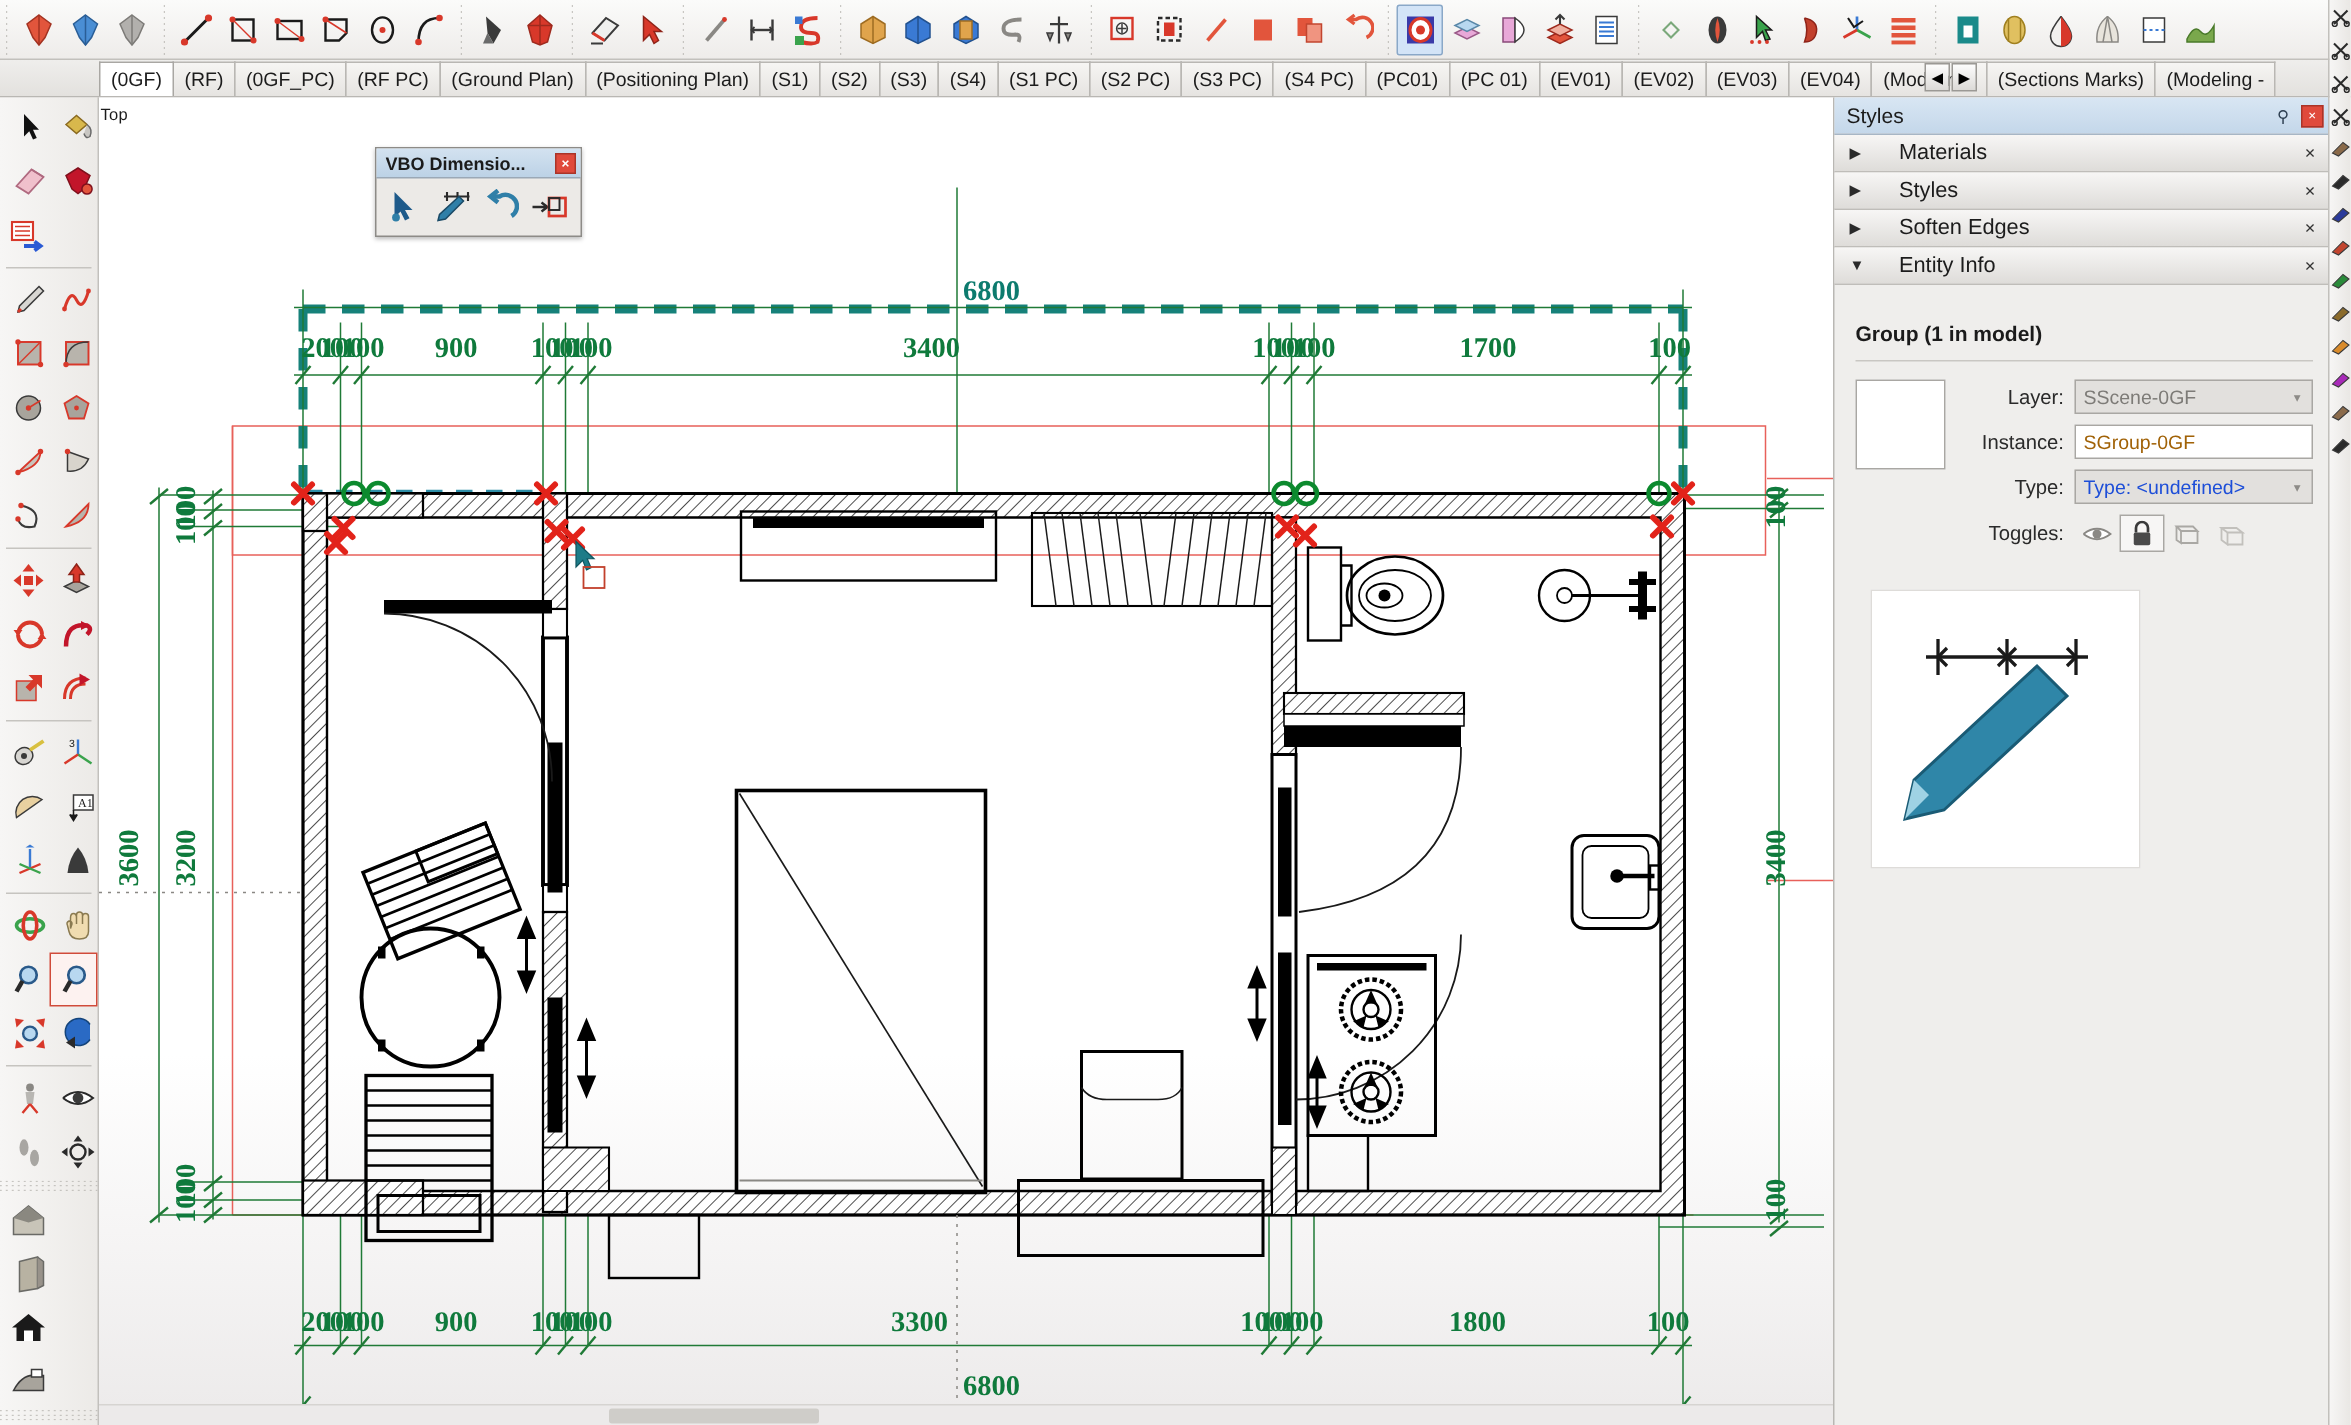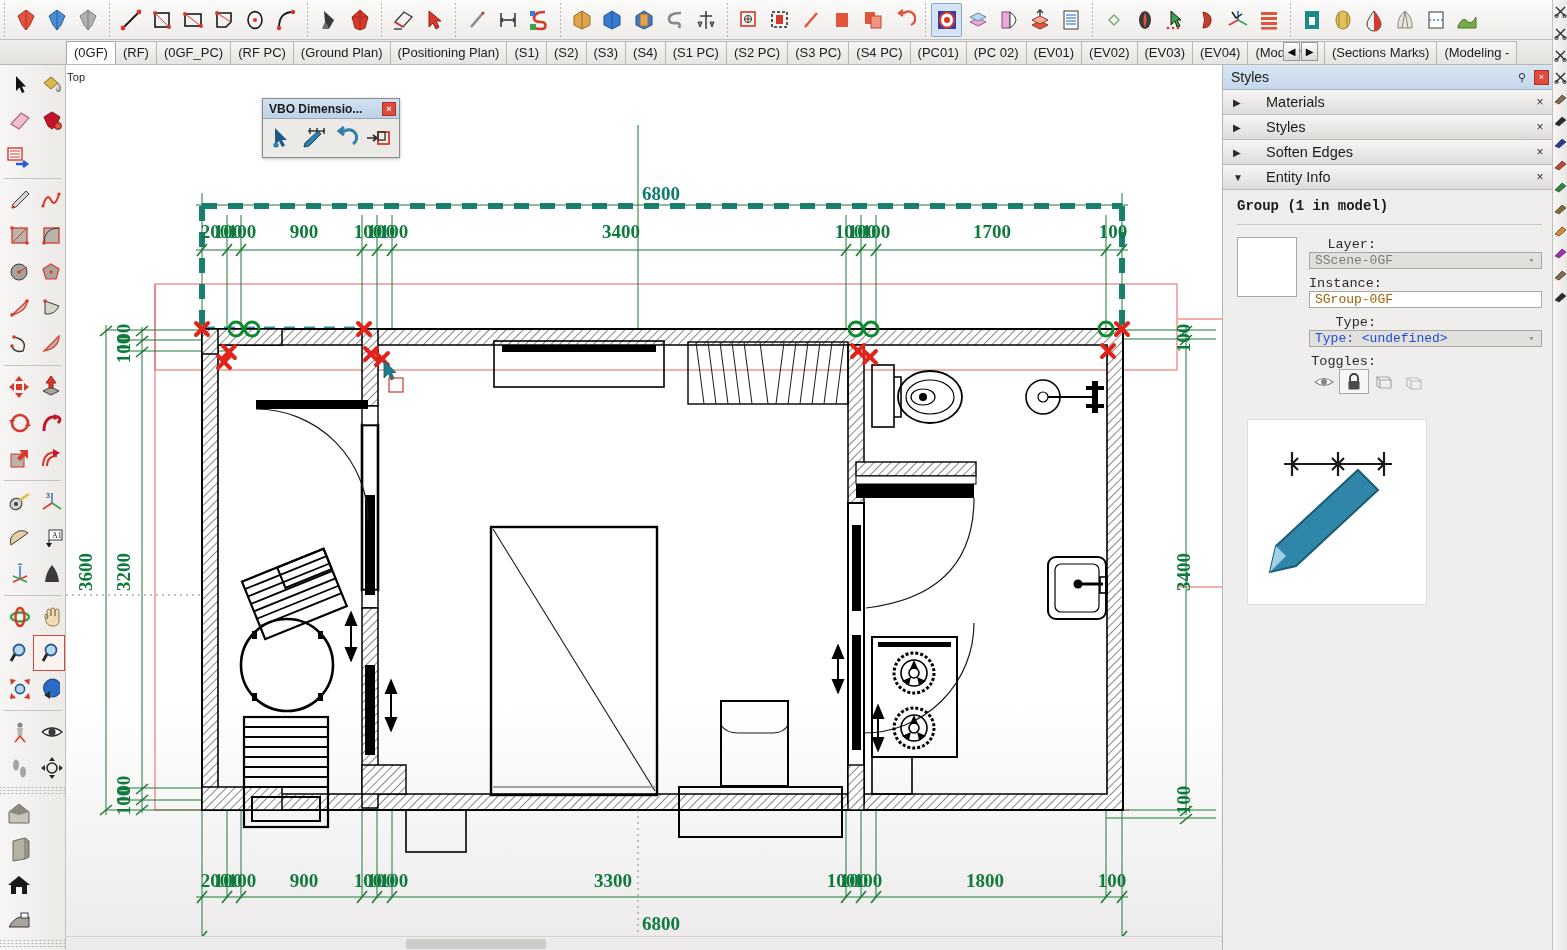--- a/index.html
+++ b/index.html
@@ -84,21 +84,21 @@
     background: linear-gradient(#ffffff 0%, #ffffff 72%, #eceaea 100%);
     overflow: hidden;
   }
   .view-label {
     position: absolute; left: 1px; top: 6px; font-size: 11px; color: #1b1b1b;
     letter-spacing: .2px;
   }
 
   
   .vbo {
-    position: absolute; left: 196px; top: 33px; width: 138px;
+    position: absolute; left: 184px; top: 33px; width: 138px;
     border: 1px solid #8d8b87; background: #eceae7;
     box-shadow: 0 1px 3px rgba(0,0,0,.28); z-index: 40;
   }
   .vbo-title {
     height: 20px; background: linear-gradient(#d3e2f0,#bcd2e6);
     display: flex; align-items: center; padding: 0 3px 0 6px;
     font-size: 12px; font-weight: bold; color: #1b1b1b; border-bottom: 1px solid #9aa8b6;
   }
   .vbo-title span { flex: 1; white-space: nowrap; overflow: hidden; }
   .vbo-close {
@@ -134,27 +134,27 @@
     border-bottom: 1px solid #bfbdb9; display: flex; align-items: center;
     padding: 0 4px 0 10px; cursor: pointer;
   }
   .sect-head .arrow { font-size: 10px; color: #2a2a2a; width: 14px; }
   .sect-head .lbl { flex: 1; font-size: 14.5px; color: #1c1c1c; margin-left: 19px; }
   .sect-x {
     width: 16px; height: 16px; display: flex; align-items: center; justify-content: center;
     font-size: 12px; color: #333; cursor: pointer; border: 1px solid transparent;
   }
 
-  .entity-body { padding: 8px 10px 0 14px; font-family: Liberation Mono, monospace; }
+  .entity-body { padding: 24px 10px 0 14px; }
   .entity-title { font-size: 14px; font-weight: bold; color: #1b1b1b; margin-bottom: 10px; }
   .entity-rule { height: 1px; background: #c9c7c3; margin: 0 0 12px 0; }
   .entity-grid { display: flex; gap: 12px; }
   .swatch { width: 60px; height: 60px; border: 1px solid #a9a7a3; background: #fff; }
   .fields { flex: 1; }
-  .frow { display: flex; margin-bottom: 7px; flex-direction: column; }
+  .frow { display: flex; align-items: center; margin-bottom: 7px; }
   .flabel { font-size: 13.5px; color: #2a2a2a; width: 74px; text-align: right; padding-right: 7px; }
   .finput {
     flex: 1; height: 23px; border: 1px solid #a9a7a3; background: #fff;
     font-size: 13px; color: #a16207; display: flex; align-items: center; padding: 0 5px;
   }
   .fsel {
     flex: 1; height: 23px; border: 1px solid #a9a7a3; background: #e2e0dd;
     font-size: 13px; color: #7d7b77; display: flex; align-items: center; padding: 0 2px 0 5px;
   }
   .fsel .v { flex: 1; }
@@ -535,21 +535,21 @@
       <div class="tab">(Positioning Plan)</div>
       <div class="tab">(S1)</div>
       <div class="tab">(S2)</div>
       <div class="tab">(S3)</div>
       <div class="tab">(S4)</div>
       <div class="tab">(S1 PC)</div>
       <div class="tab">(S2 PC)</div>
       <div class="tab">(S3 PC)</div>
       <div class="tab">(S4 PC)</div>
       <div class="tab">(PC01)</div>
-      <div class="tab">(PC 02)</div>
+      <div class="tab">(PC 01)</div>
       <div class="tab">(EV01)</div>
       <div class="tab">(EV02)</div>
       <div class="tab">(EV03)</div>
       <div class="tab">(EV04)</div>
       <div class="tab">(Modeling)</div>
       <div class="tab">(Sections Marks)</div>
       <div class="tab">(Modeling -</div>
     </div>
   <div class="tab-scroll">
     <div>◀</div>

